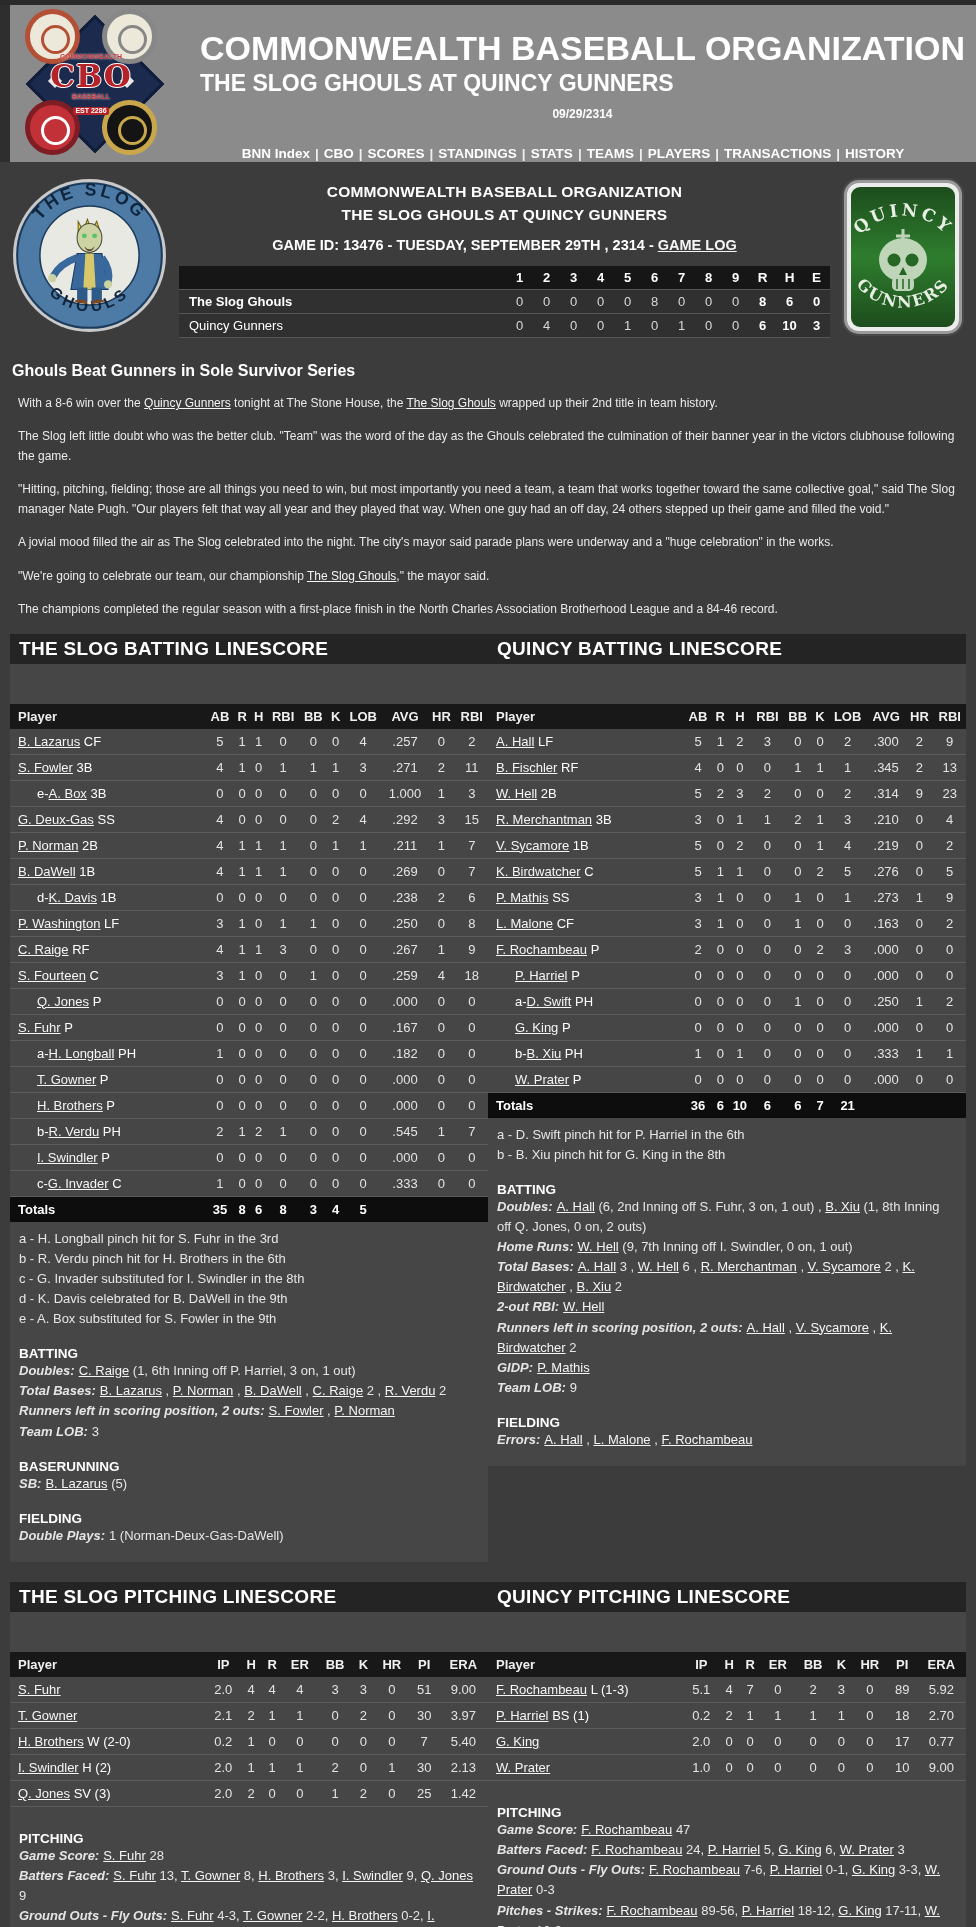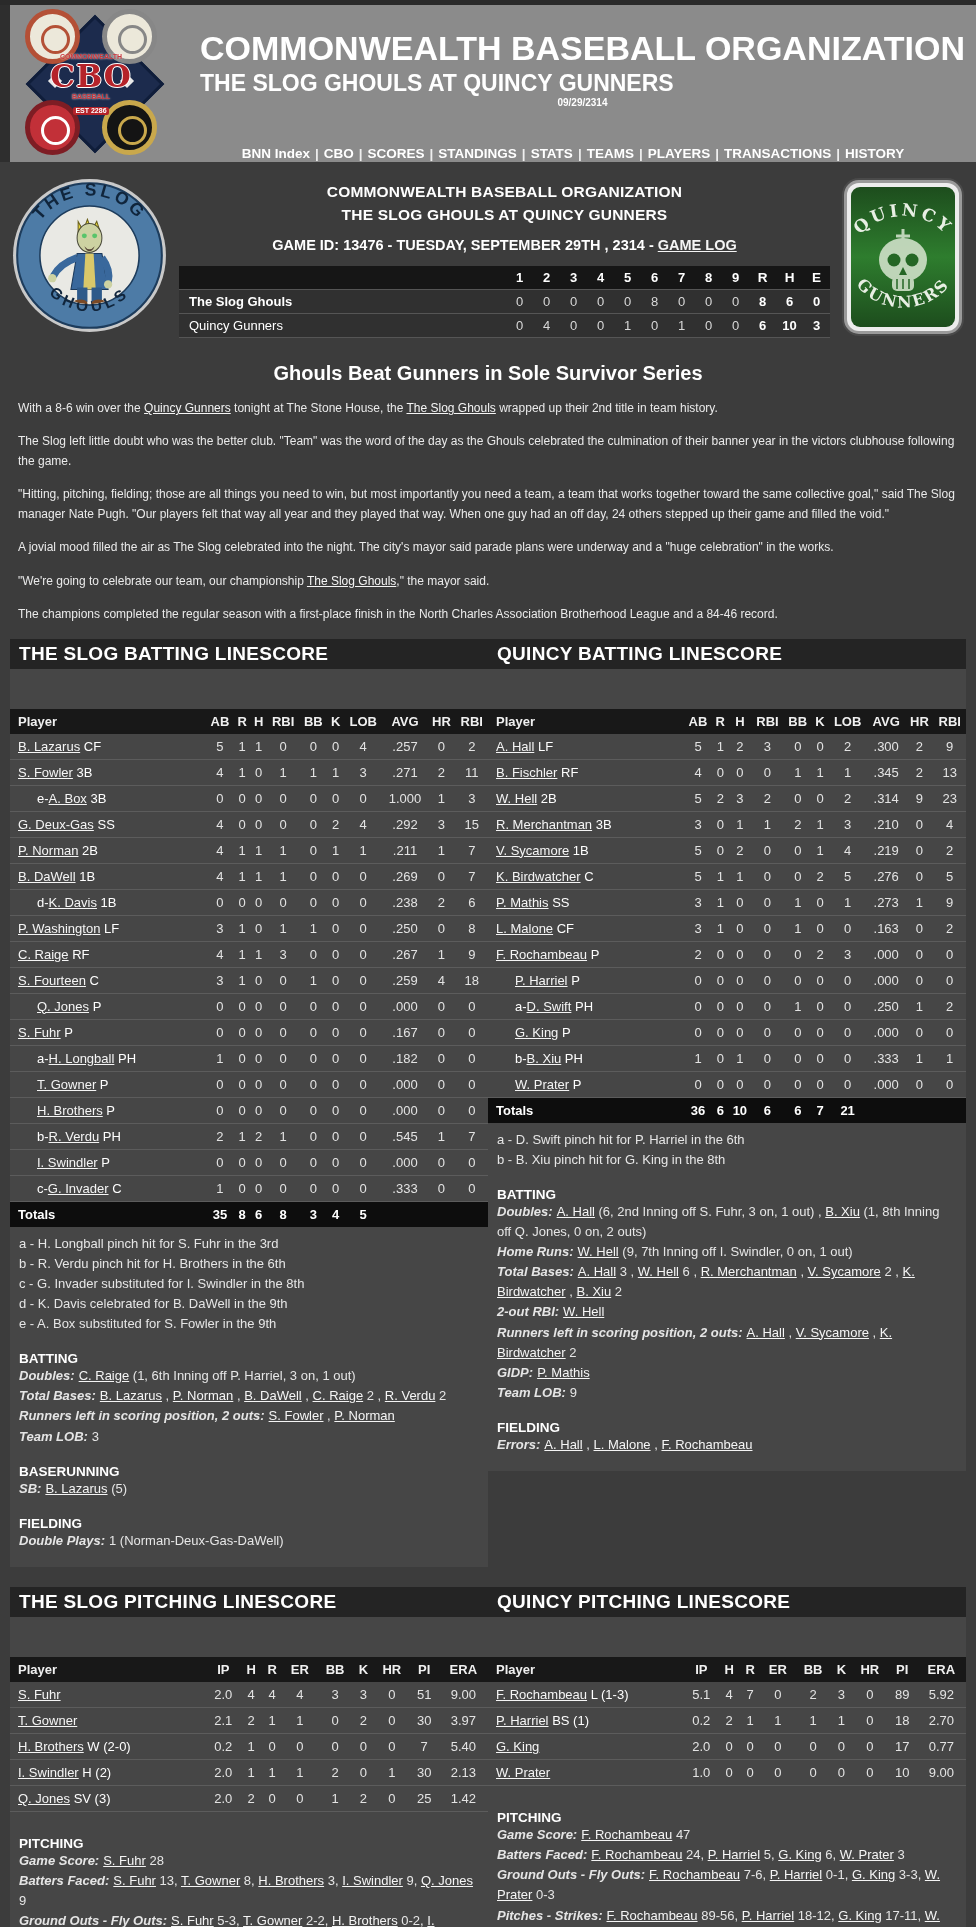--- a/index.html
+++ b/index.html
@@ -25,21 +25,21 @@
   .cbo-badge{position:absolute;width:55px;height:55px;border-radius:50%;background:#ece8da;box-sizing:border-box;z-index:2;}
   .cbo-badge::after{content:"";position:absolute;left:11px;top:11px;width:23px;height:23px;border-radius:50%;}
   .b-tl{left:15px;top:0;border:5px solid #b45036;} .b-tl::after{border:3px solid #b45036;}
   .b-tr{right:15px;top:0;border:5px solid #878787;} .b-tr::after{border:3px solid #878787;}
   .b-bl{left:15px;bottom:6px;border:5px solid #7e1d24;background:#c23038;} .b-bl::after{border:3px solid #fff;}
   .b-br{right:15px;bottom:6px;border:5px solid #c9a84c;background:#141414;} .b-br::after{border:3px solid #c9a84c;}
   .masthead-text{flex:1;padding-top:25px;}
   .m-block{display:inline-block;margin-left:28px;text-align:left;}
   .m-title{font-size:34px;font-weight:700;color:#fff;line-height:1.08;}
   .m-sub{font-size:23px;font-weight:700;color:#fff;margin-top:3px;}
-  .m-date{font-size:10px;font-weight:700;color:#fff;text-align:center;}
+  .m-date{font-size:12px;font-weight:700;color:#fff;text-align:center;margin-top:10px;}
   .nav{position:absolute;bottom:1px;left:170px;right:0;text-align:center;font-size:13.5px;font-weight:700;color:#fff;}
   .nav-item{color:#fff;cursor:pointer;text-align:center;}
   .nav-sep{color:#efefef;margin:0 5px;}
   
   .main{background:#3c3c3c;padding:6px 10px 16px;min-height:1700px;box-sizing:border-box;}
   
   .game-header{display:flex;gap:12px;padding:10px 2px 4px;align-items:flex-start;}
   .logo-away,.logo-home{flex:0 0 auto;}
   .gh-center{flex:1;text-align:center;color:#fff;}
   .gh-line{font-size:15.5px;font-weight:700;margin-top:5px;letter-spacing:.2px;}
@@ -48,21 +48,21 @@
   .ls-table th{background:#161616;color:#fff;font-weight:700;padding:4px 0;text-align:center;width:27px;}
   .ls-table th.ls-team{width:auto;}
   .ls-table th.rhe{font-size:13.5px;}
   .ls-table td{background:#303030;border-top:1px solid #555;padding:4px 0;text-align:center;color:#d8d8d8;}
   .ls-table td.ls-team{text-align:left;padding-left:10px;color:#fff;}
   .ls-table td.bold{font-weight:700;}
   .ls-table td.rhe{font-weight:700;color:#fff;}
   .ls-table tbody tr:last-child td{border-bottom:1px solid #555;}
   
   .article{padding:2px 2px 0;}
-  .headline{font-size:20px;font-weight:700;color:#fff;margin:16px 0 0;text-align:center;}
+  .headline{font-size:16px;font-weight:700;color:#fff;margin:16px 0 0;}
   .article p{font-size:12px;color:#eaeaea;line-height:1.62;margin:14px 6px;}
   
   .cols{display:flex;gap:0;margin-top:12px;align-items:flex-start;justify-content:flex-end;}
   .cols.pitching{margin-top:20px;}
   .panel{flex:1;background:#464646;}
   .section-bar{background:#242424;color:#fff;font-size:19px;font-weight:700;padding:4px 9px;letter-spacing:.3px;}
   .stat-table{width:100%;border-collapse:collapse;font-size:13px;margin-top:40px;}
   .stat-table th{background:#181818;color:#f0f0f0;font-weight:700;padding:5px 2px;text-align:center;}
   .stat-table th.player{text-align:left;padding-left:8px;width:41%;}
   .stat-table td{border-bottom:1px solid #5c5c5c;padding:5px 2px;text-align:center;color:#e3e3e3;}
@@ -836,21 +836,21 @@
               <td>0</td>
               <td>25</td>
               <td>1.42</td>
             </tr>
           </tbody>
         </table>
       <div class="notes">
           <div class="note-heading">PITCHING</div>
           <div class="note-line"><span class="note-label">Game Score:</span><span class="lnk">S. Fuhr</span><span> 28</span></div>
           <div class="note-line"><span class="note-label">Batters Faced:</span><span class="lnk">S. Fuhr</span><span> 13, </span><span class="lnk">T. Gowner</span><span> 8, </span><span class="lnk">H. Brothers</span><span> 3, </span><span class="lnk">I. Swindler</span><span> 9, </span><span class="lnk">Q. Jones</span><span> 9</span></div>
-          <div class="note-line"><span class="note-label">Ground Outs - Fly Outs:</span><span class="lnk">S. Fuhr</span><span> 5-3, </span><span class="lnk">T. Gowner</span><span> 2-2, </span><span class="lnk">H. Brothers</span><span> 0-2, </span><span class="lnk">I. Swindler</span><span> 2-4, </span><span class="lnk">Q. Jones</span><span> 2-2</span></div>
+          <div class="note-line"><span class="note-label">Ground Outs - Fly Outs:</span><span class="lnk">S. Fuhr</span><span> 4-3, </span><span class="lnk">T. Gowner</span><span> 2-2, </span><span class="lnk">H. Brothers</span><span> 0-2, </span><span class="lnk">I. Swindler</span><span> 2-4, </span><span class="lnk">Q. Jones</span><span> 2-2</span></div>
           <div class="note-line"><span class="note-label">Pitches - Strikes:</span><span class="lnk">S. Fuhr</span><span> 51-28, </span><span class="lnk">T. Gowner</span><span> 30-19, </span><span class="lnk">H. Brothers</span><span> 7-4, </span><span class="lnk">I. Swindler</span></div>
         </div>
     </div>
     <div class="panel">
       <div class="section-bar">QUINCY PITCHING LINESCORE</div>
       <table class="stat-table">
           <thead>
             <tr>
               <th class="player">Player</th>
               <th>IP</th>

